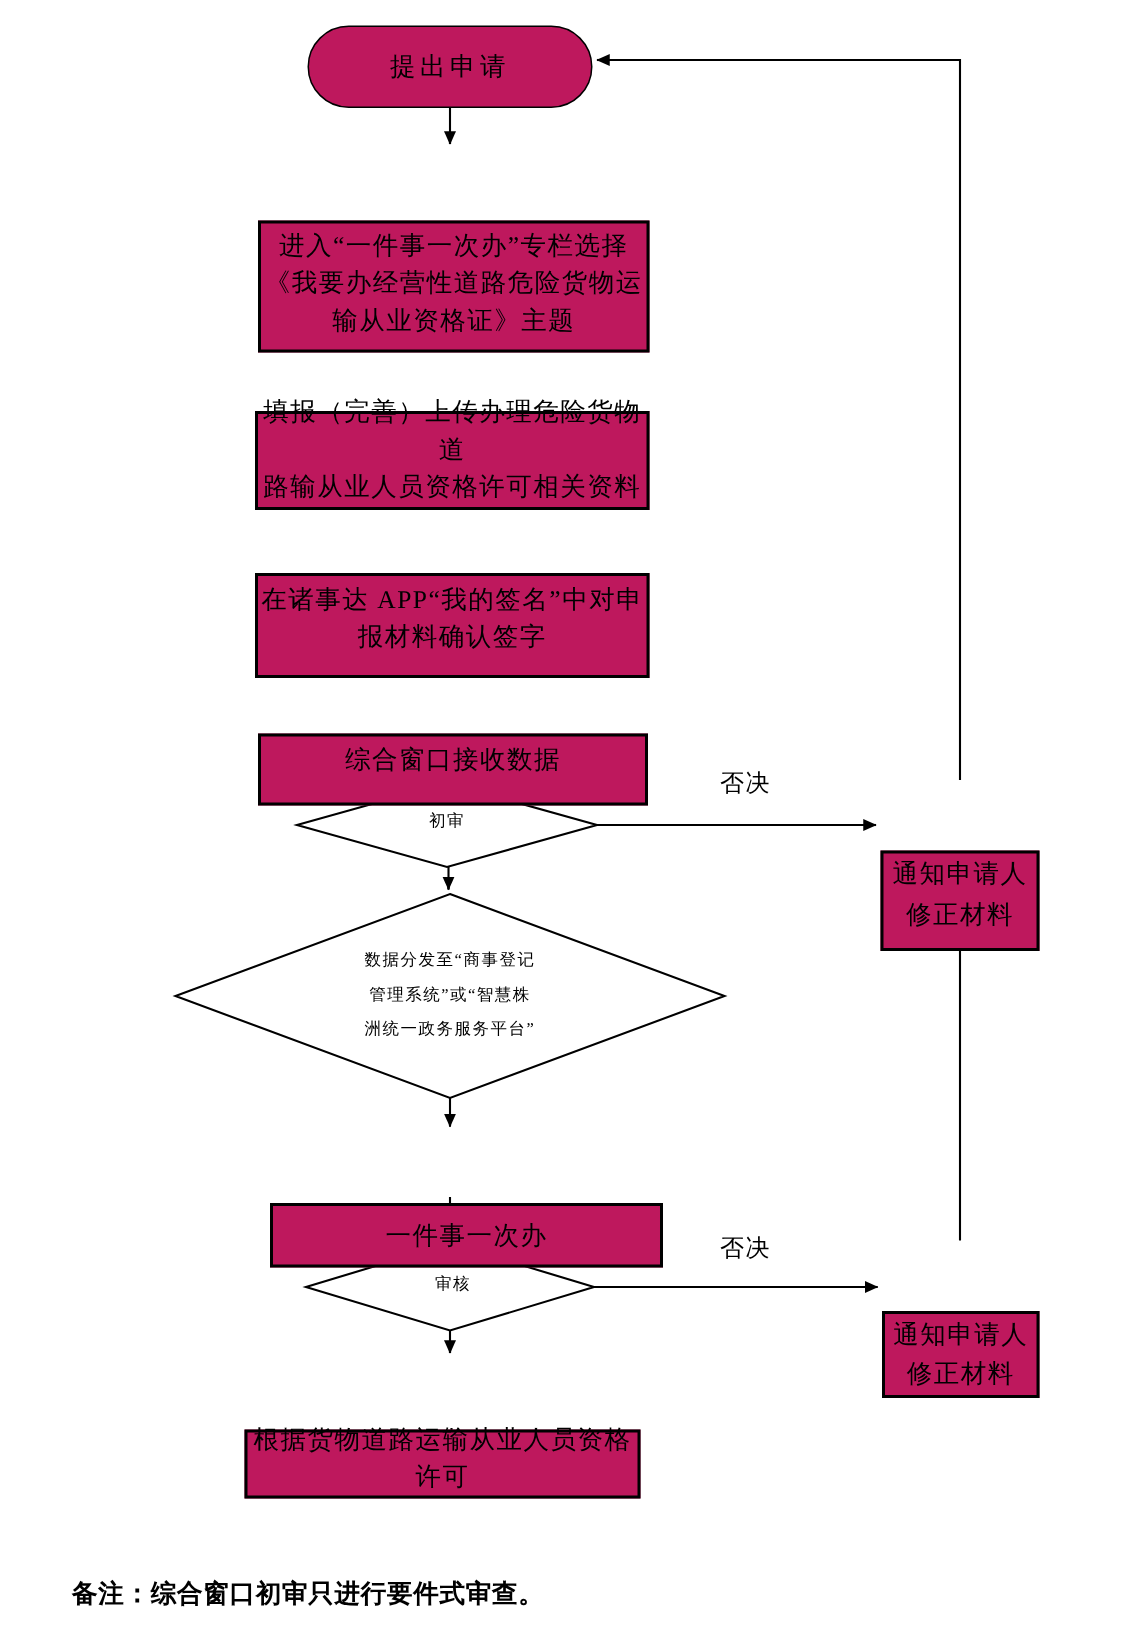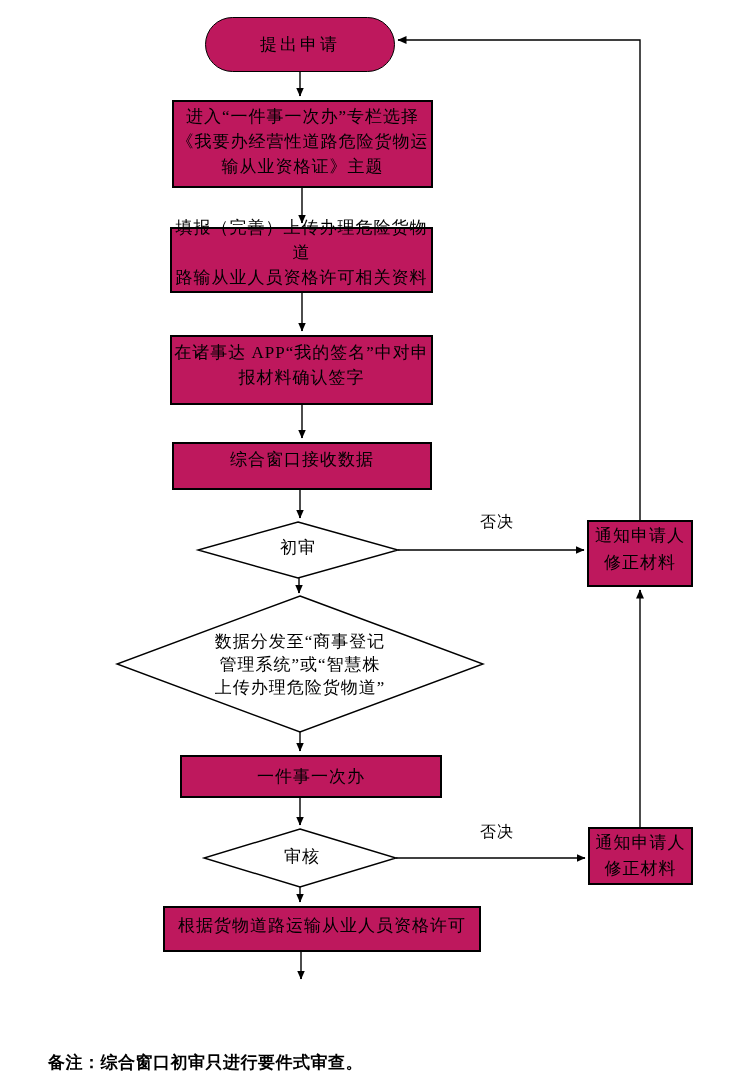--- a/index.html
+++ b/index.html
@@ -14,27 +14,27 @@
   .connectors{position:absolute;left:0;top:0;z-index:1;}
   .node{
     position:absolute;z-index:2;
     background:#be185d;
     display:flex;align-items:center;justify-content:center;
     text-align:center;
     font-size:17px;line-height:25px;letter-spacing:1px;
     white-space:pre-line;
     box-sizing:border-box;
   }
-  .box{border:2.5px solid #000;}
+  .box{border:2.5px solid #000;margin-top:47px;}
   .terminator{border:1.4px solid #000;}
   .diamond-text{
     position:absolute;z-index:3;
     transform:translate(-50%,-50%);
     text-align:center;
-    font-size:17px;letter-spacing:1px;
+    font-size:11px;letter-spacing:1px;
     white-space:pre-line;
   }
   .edge-label{
     position:absolute;z-index:3;
     font-size:16px;letter-spacing:1px;
   }
   .note{
     position:absolute;z-index:3;
     font-weight:bold;
     font-size:17px;letter-spacing:0.5px;
@@ -115,39 +115,39 @@
   </div>
 
   <div class="node box" style="left:172px;top:442px;width:260px;height:48px;padding-bottom:14px;">
     <span>综合窗口接收数据</span>
   </div>
 
   <div class="node box" style="left:180px;top:755px;width:262px;height:43px;">
     <span>一件事一次办</span>
   </div>
 
-  <div class="node box" style="left:163px;top:906px;width:318px;height:46px;padding-bottom:8px;">
+  <div class="node box" style="left:163px;top:906px;width:264px;height:46px;padding-bottom:8px;">
     <span>根据货物道路运输从业人员资格许可</span>
   </div>
 
   <div class="node box" style="left:587px;top:520px;width:106px;height:67px;line-height:27px;padding-bottom:10px;">
     <span>通知申请人
 修正材料</span>
   </div>
 
   <div class="node box" style="left:588px;top:827px;width:105px;height:58px;line-height:26px;">
     <span>通知申请人
 修正材料</span>
   </div>
 
   <div class="diamond-text" style="left:298px;top:547px;">初审</div>
 
   <div class="diamond-text" style="left:300px;top:664px;line-height:23px;width:210px;">数据分发至“商事登记
 管理系统”或“智慧株
-上传办理危险货物道”</div>
+洲统一政务服务平台”</div>
 
   <div class="diamond-text" style="left:302px;top:856px;">审核</div>
 
   <div class="edge-label" style="left:480px;top:512px;">否决</div>
 
   <div class="edge-label" style="left:480px;top:822px;">否决</div>
 
   <div class="note" style="left:48px;top:1051px;">备注：综合窗口初审只进行要件式审查。</div>
 
 </div>

